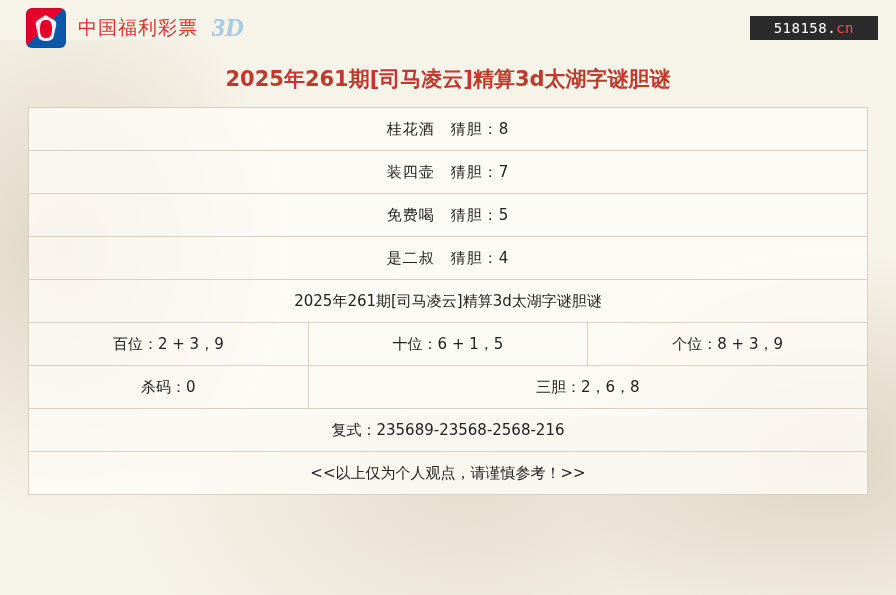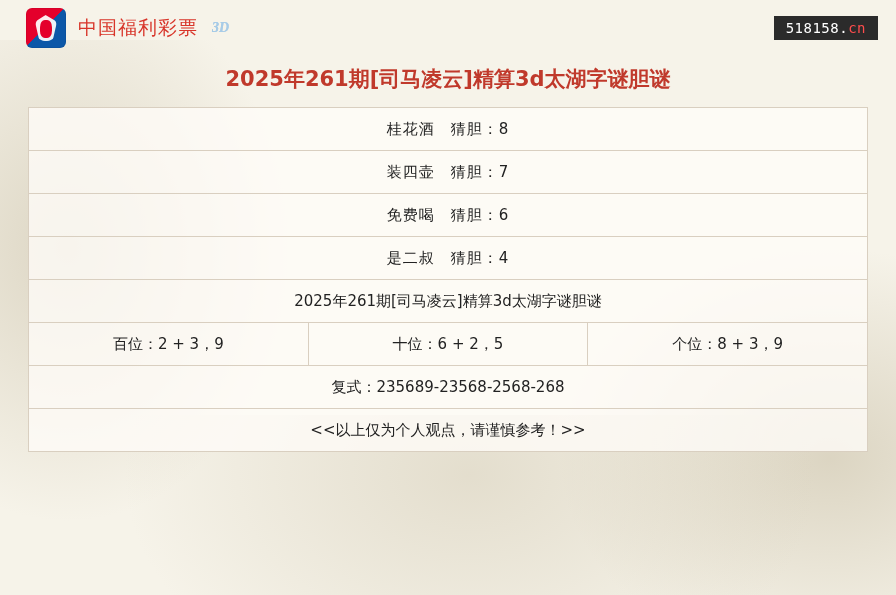--- a/index.html
+++ b/index.html
@@ -93,39 +93,39 @@
     border-radius: 40%;
     z-index: 2;
   }
   .brand-text {
     font-size: 19px;
     color: #d8352a;
     letter-spacing: 1px;
     font-family: "DejaVu Sans", sans-serif;
   }
   .brand-3d {
-    font-size: 14px;
+    font-size: 26px;
     font-weight: bold;
     font-style: italic;
     background: linear-gradient(90deg, #7ab6e8, #bcd9ef);
     -webkit-background-clip: text;
     background-clip: text;
     color: #a8cbe6;
     margin-left: 2px;
     font-family: "Liberation Serif", serif;
   }
   .site-tag {
     position: absolute;
     right: 18px;
     top: 16px;
     background: #2b2b2b;
     color: #fff;
     font-family: "DejaVu Sans Mono", monospace;
     font-size: 14px;
-    padding: 4px 12px;
+    padding: 4px 24px;
     letter-spacing: .5px;
   }
   .site-tag .cn {
     color: #ff4d4d;
   }
 
   
   .page-title {
     text-align: center;
     font-size: 21px;
@@ -191,35 +191,39 @@
   <div class="table-wrap">
     <table class="info">
       <tbody>
           <tr>
         <td class="riddle" colspan="3">桂花酒　猜胆：8</td>
       </tr>
       <tr>
         <td class="riddle" colspan="3">装四壶　猜胆：7</td>
       </tr>
       <tr>
-        <td class="riddle" colspan="3">免费喝　猜胆：6</td>
+        <td class="riddle" colspan="3">免费喝　猜胆：5</td>
       </tr>
       <tr>
         <td class="riddle" colspan="3">是二叔　猜胆：4</td>
       </tr>
       <tr>
         <td class="subtitle" colspan="3">2025年261期[司马凌云]精算3d太湖字谜胆谜</td>
       </tr>
       <tr>
         <td>百位：2 + 3，9</td>
-        <td>十位：6 + 2，5</td>
+        <td>十位：6 + 1，5</td>
         <td>个位：8 + 3，9</td>
       </tr>
       <tr>
-        <td colspan="3">复式：235689-23568-2568-268</td>
+        <td colspan="1">杀码：0</td>
+        <td colspan="2">三胆：2，6，8</td>
+      </tr>
+      <tr>
+        <td colspan="3">复式：235689-23568-2568-216</td>
       </tr>
       <tr>
         <td class="note" colspan="3">&lt;&lt;以上仅为个人观点，请谨慎参考！&gt;&gt;</td>
       </tr>
     </tbody>
       </table>
   </div>
 
 </div>
 

